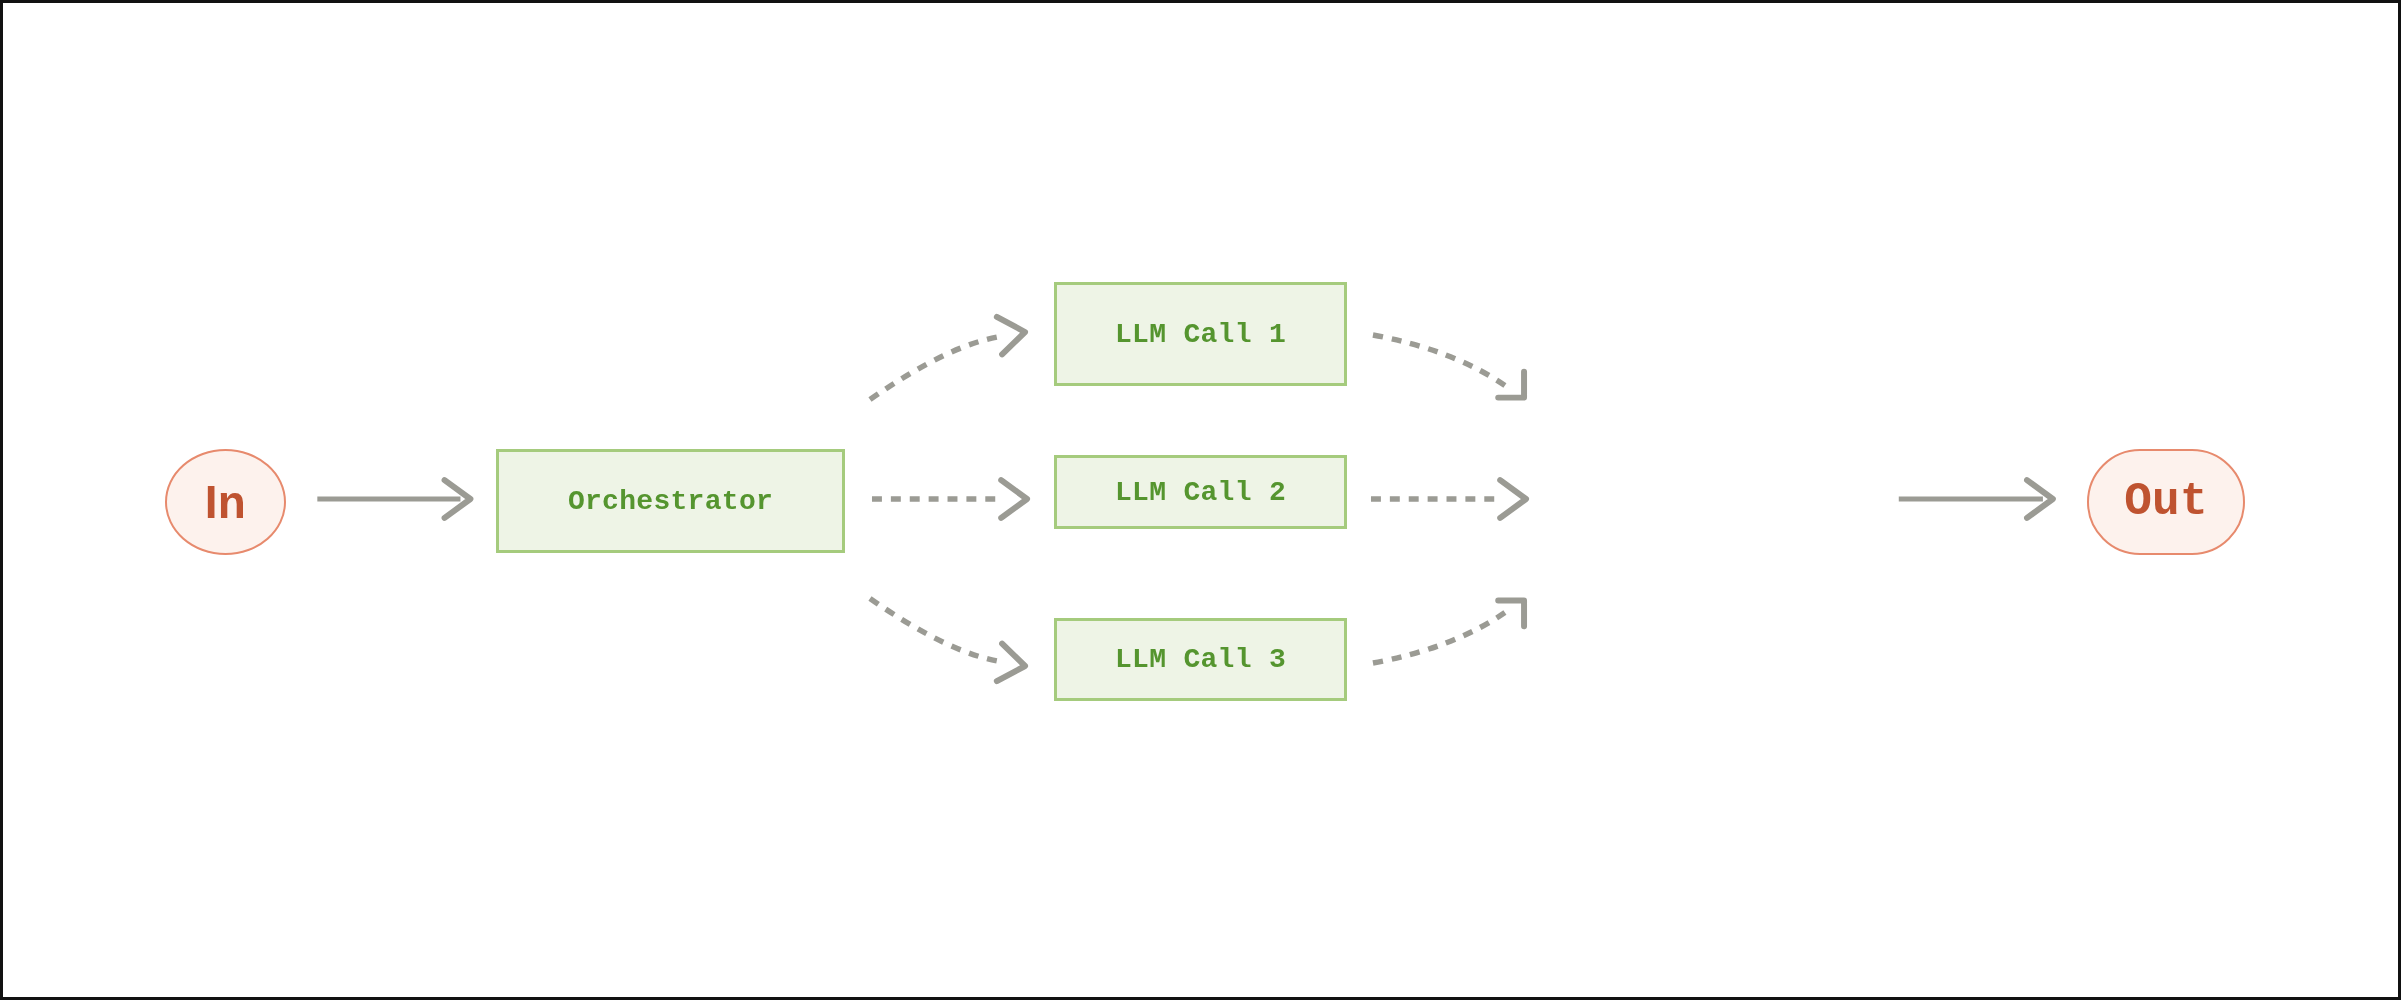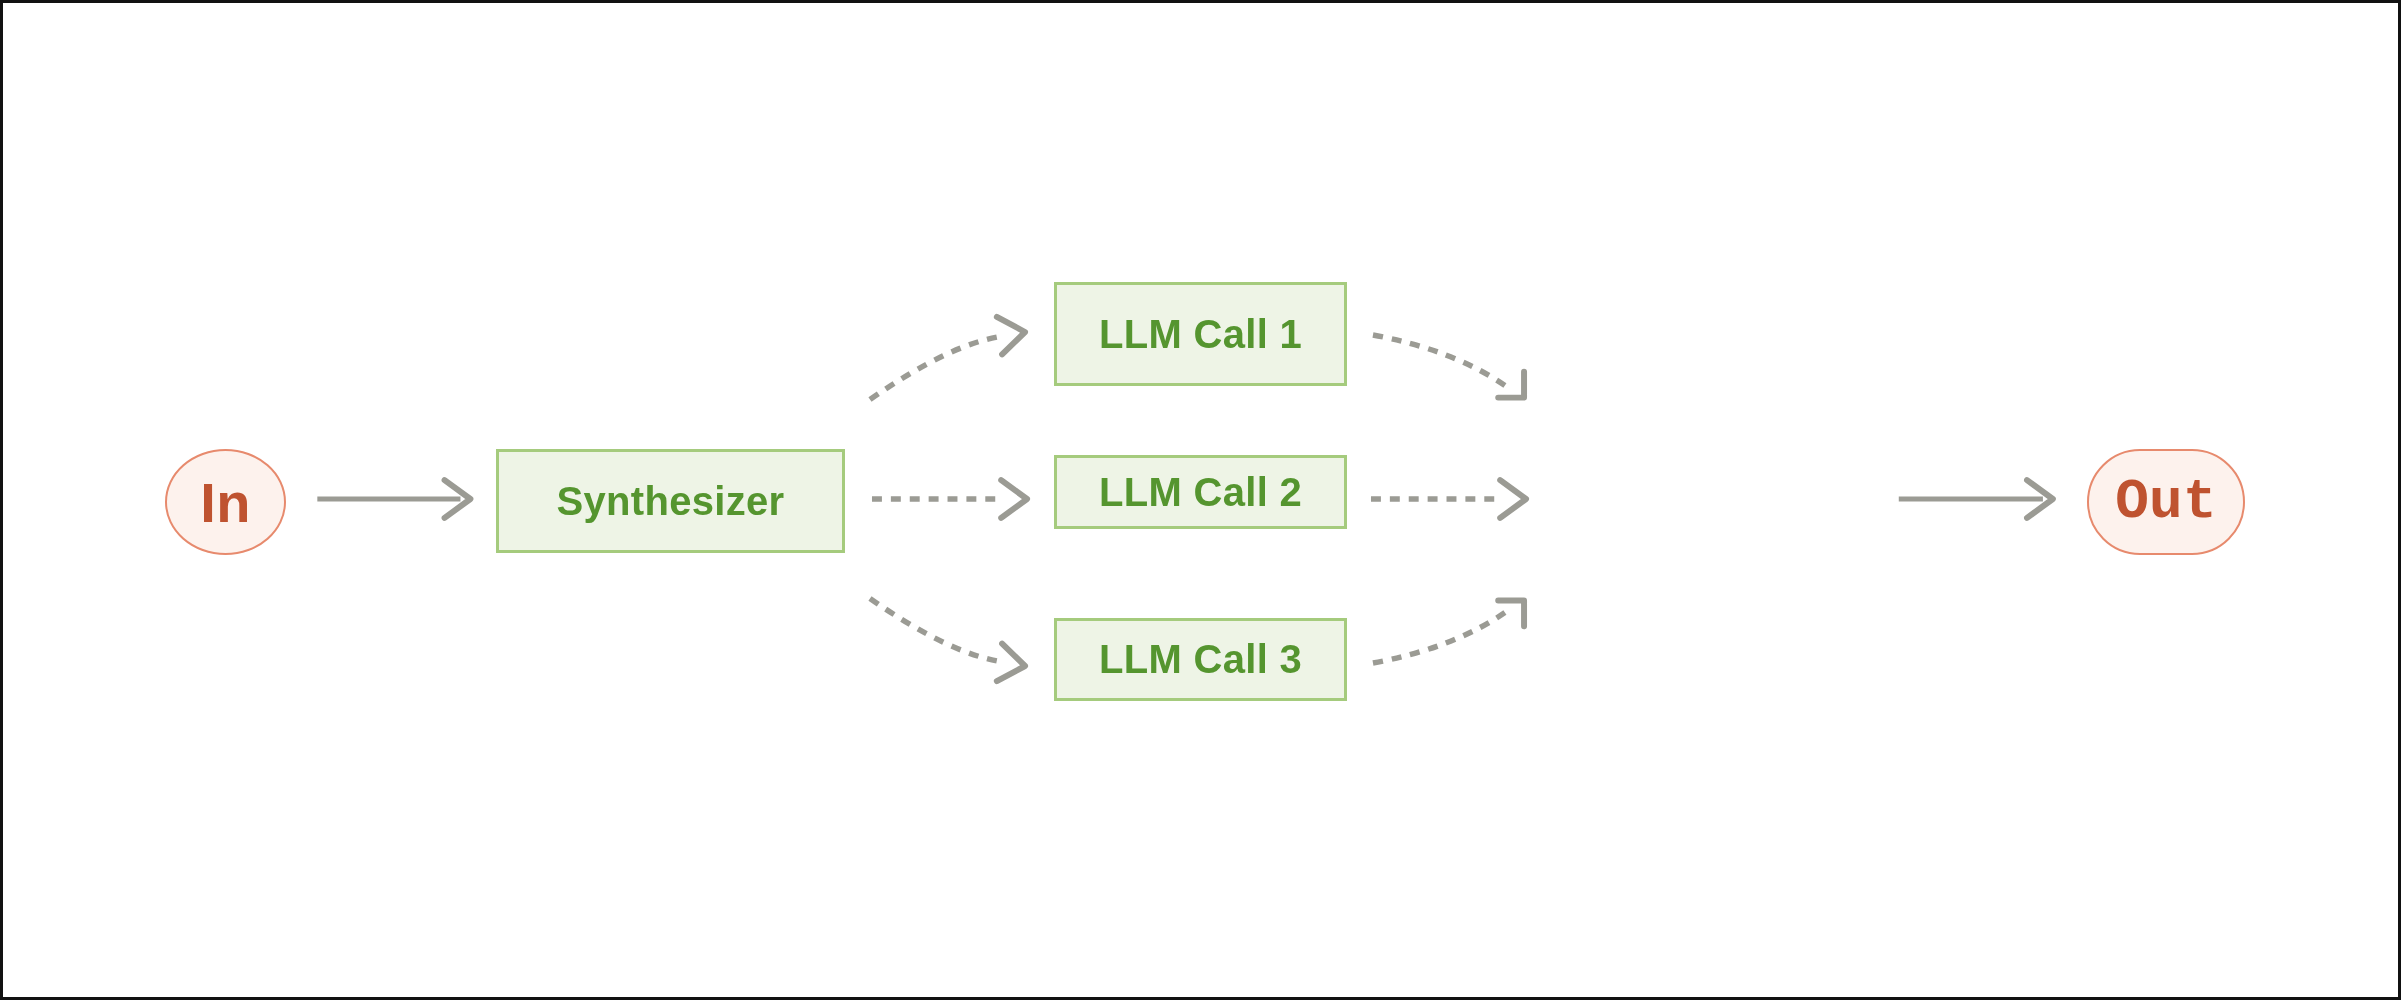--- a/index.html
+++ b/index.html
@@ -42,27 +42,28 @@
     justify-content: center;
     box-sizing: border-box;
     font-weight: 700;
     letter-spacing: 0.3px;
     user-select: none;
   }
   .node.green {
     background: var(--green_fill, #eef4e6);
     border: 3px solid var(--green_border, #a5cb7d);
     color: var(--green_text, #55952f);
-    font-size: 40px;
+    font-size: 28px;
+    font-family: Liberation Mono, monospace;
   }
   .node.pink {
     background: var(--pink_fill, #fdf2ed);
     border: 2.5px solid var(--pink_border, #e78a6d);
     color: var(--pink_text, #bf5330);
-    font-size: 56px;
+    font-size: 46px;
   }
   .node.circle { border-radius: 50%; }
   .node.pill   { border-radius: 53px; font-family: Liberation Mono, monospace; }
 </style>
 </head>
 <body>
 
 <div class="frame">
 
   <svg class="arrows" viewBox="0 0 2401 1000" aria-hidden="true">
@@ -110,21 +111,21 @@
       <line class="edge-line" x1="1903" y1="499" x2="2048" y2="499"></line>
       <path class="edge-head" d="M 2032 480 L 2058 499 L 2032 518"></path>
     </g>
   </svg>
 
   <div class="node pink circle" style="left:162px; top:446px; width:121px; height:106px;">
     <span>In</span>
   </div>
 
   <div class="node green" style="left:493px; top:446px; width:349px; height:104px;">
-    <span>Synthesizer</span>
+    <span>Orchestrator</span>
   </div>
 
   <div class="node green" style="left:1051px; top:279px; width:293px; height:104px;">
     <span>LLM Call 1</span>
   </div>
 
   <div class="node green" style="left:1051px; top:452px; width:293px; height:74px;">
     <span>LLM Call 2</span>
   </div>
 

